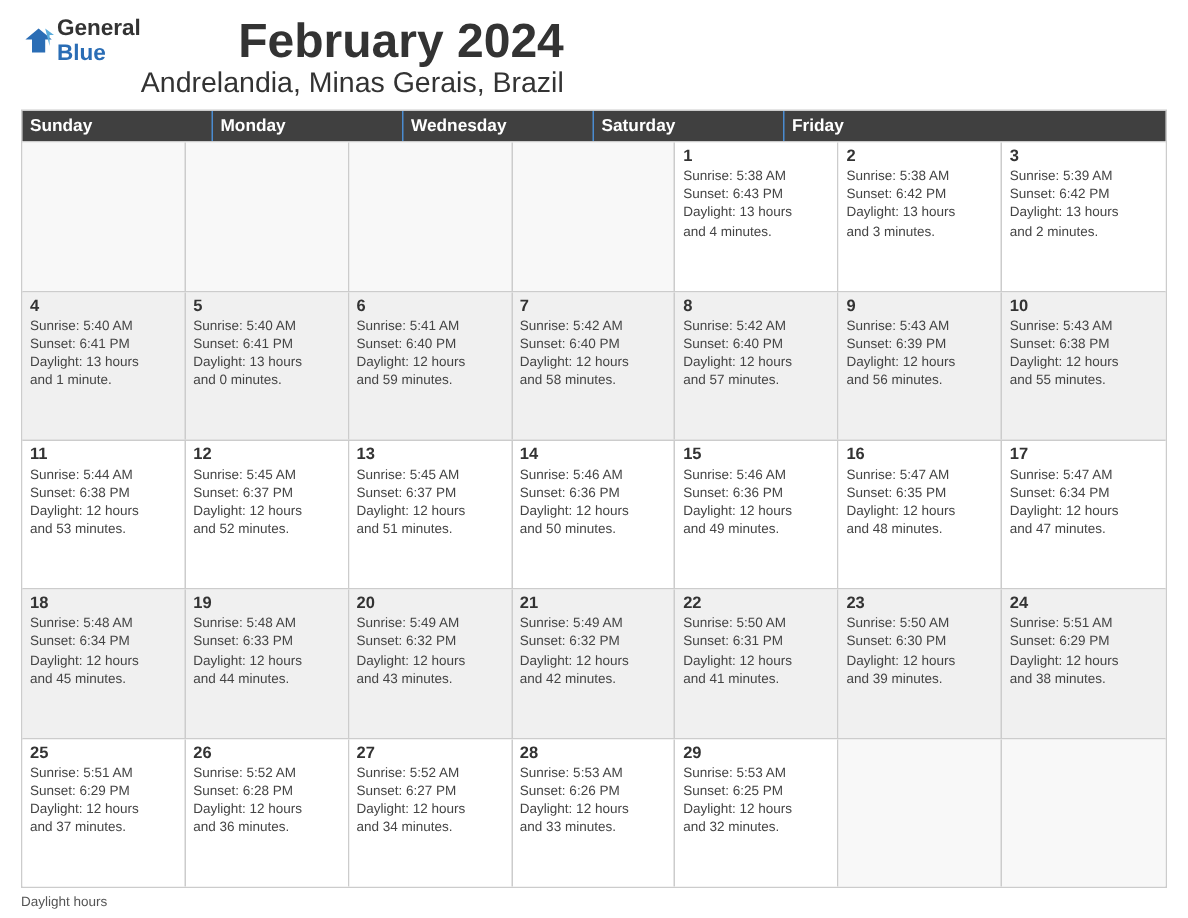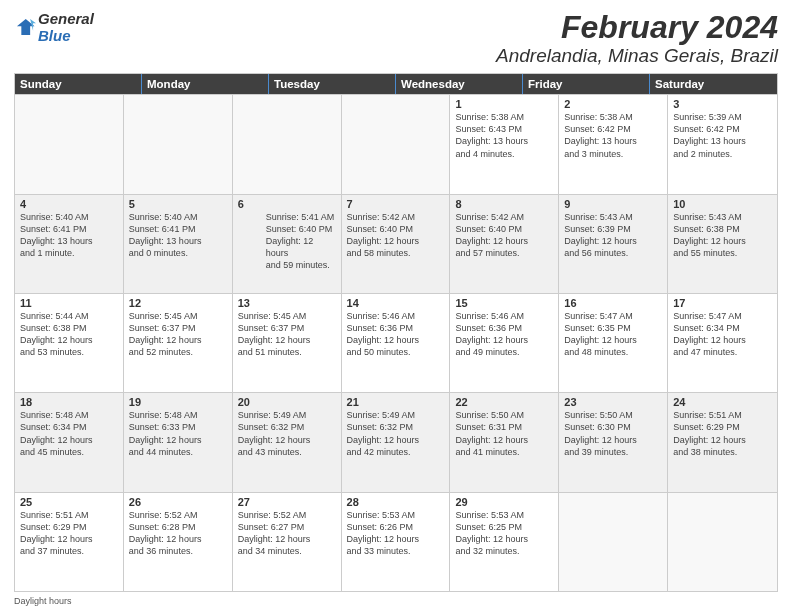--- a/index.html
+++ b/index.html
@@ -12,24 +12,22 @@
     }
     .page {
       width: 792px;
       height: 612px;
       padding: 10px 14px 6px 14px;
       display: flex;
       flex-direction: column;
     }
     .header {
       display: flex;
-      justify-content: space-between;
       align-items: flex-start;
       margin-bottom: 6px;
-      font-style: italic;
     }
     .logo {
       display: flex;
       align-items: center;
       gap: 2px;
     }
     .logo-icon {
       width: 22px;
       height: 22px;
     }
@@ -125,24 +123,23 @@
     <div class="title-block">
       <div class="title-month">February 2024</div>
       <div class="title-location">Andrelandia, Minas Gerais, Brazil</div>
     </div>
   </div>
 
   <div class="calendar">
     <div class="cal-header-row">
     <div class="cal-header-cell">Sunday</div>
         <div class="cal-header-cell">Monday</div>
-        <div class="cal-header-cell">Tuesday</div>
         <div class="cal-header-cell">Wednesday</div>
+        <div class="cal-header-cell">Saturday</div>
         <div class="cal-header-cell">Friday</div>
-        <div class="cal-header-cell">Saturday</div>
       </div>
     <div class="cal-body">
     <div class="cal-week">
           <div class="cal-cell empty"></div>
           <div class="cal-cell empty"></div>
           <div class="cal-cell empty"></div>
           <div class="cal-cell empty"></div>
           <div class="cal-cell">
             <span class="day-num">1</span>
             <div class="day-info" style="white-space: pre-line;">Sunrise: 5:38 AM
@@ -175,21 +172,21 @@
           </div>
           <div class="cal-cell shaded">
             <span class="day-num">5</span>
             <div class="day-info" style="white-space: pre-line;">Sunrise: 5:40 AM
 Sunset: 6:41 PM
 Daylight: 13 hours
 and 0 minutes.</div>
           </div>
           <div class="cal-cell shaded">
             <span class="day-num">6</span>
-            <div class="day-info" style="white-space: pre-line; margin-left: 28px;">Sunrise: 5:41 AM
+            <div class="day-info" style="white-space: pre-line;">Sunrise: 5:41 AM
 Sunset: 6:40 PM
 Daylight: 12 hours
 and 59 minutes.</div>
           </div>
           <div class="cal-cell shaded">
             <span class="day-num">7</span>
             <div class="day-info" style="white-space: pre-line;">Sunrise: 5:42 AM
 Sunset: 6:40 PM
 Daylight: 12 hours
 and 58 minutes.</div>

